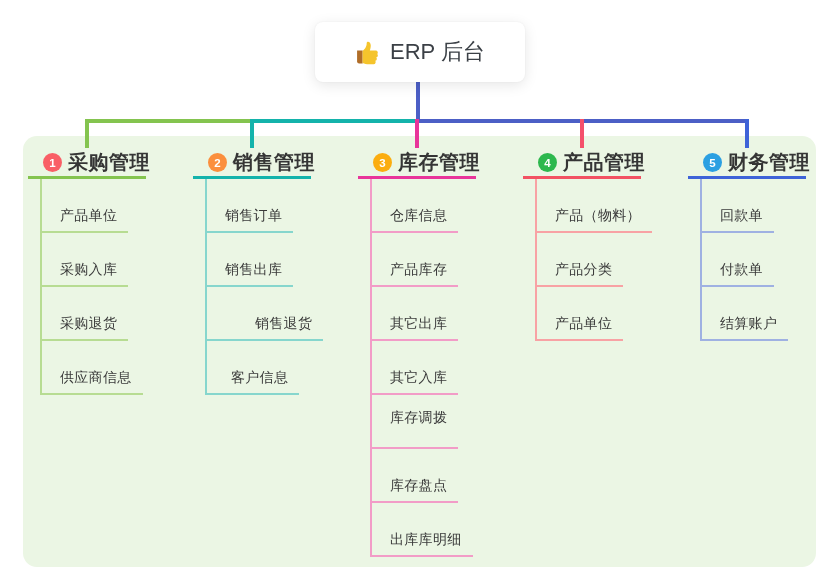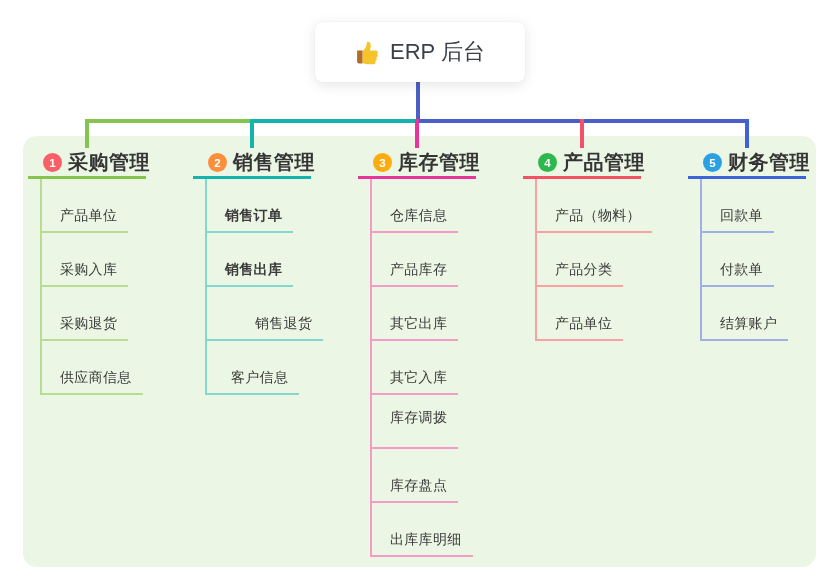--- a/index.html
+++ b/index.html
@@ -110,24 +110,24 @@
     <span class="item-label">供应商信息</span>
   </div>
         </div>
   </div>
       <div class="branch" style="left: 193px;">
     <div class="branch-header" style="border-bottom-color: rgb(20, 179, 171);">
       <span class="badge" style="background: rgb(251, 143, 61);">2</span>
       <span class="branch-label">销售管理</span>
     </div>
     <div class="subtree" style="border-left-color: rgb(134, 214, 205);">
-          <div class="item" style="border-bottom-color: rgb(134, 214, 205); font-weight: bold;">
+          <div class="item" style="border-bottom-color: rgb(134, 214, 205);">
     <span class="item-label">销售订单</span>
   </div>
-          <div class="item" style="border-bottom-color: rgb(134, 214, 205); font-weight: bold;">
+          <div class="item" style="border-bottom-color: rgb(134, 214, 205);">
     <span class="item-label">销售出库</span>
   </div>
           <div class="item" style="border-bottom-color: rgb(134, 214, 205); padding-left: 48px;">
     <span class="item-label">销售退货</span>
   </div>
           <div class="item" style="border-bottom-color: rgb(134, 214, 205); padding-left: 24px;">
     <span class="item-label">客户信息</span>
   </div>
         </div>
   </div>

